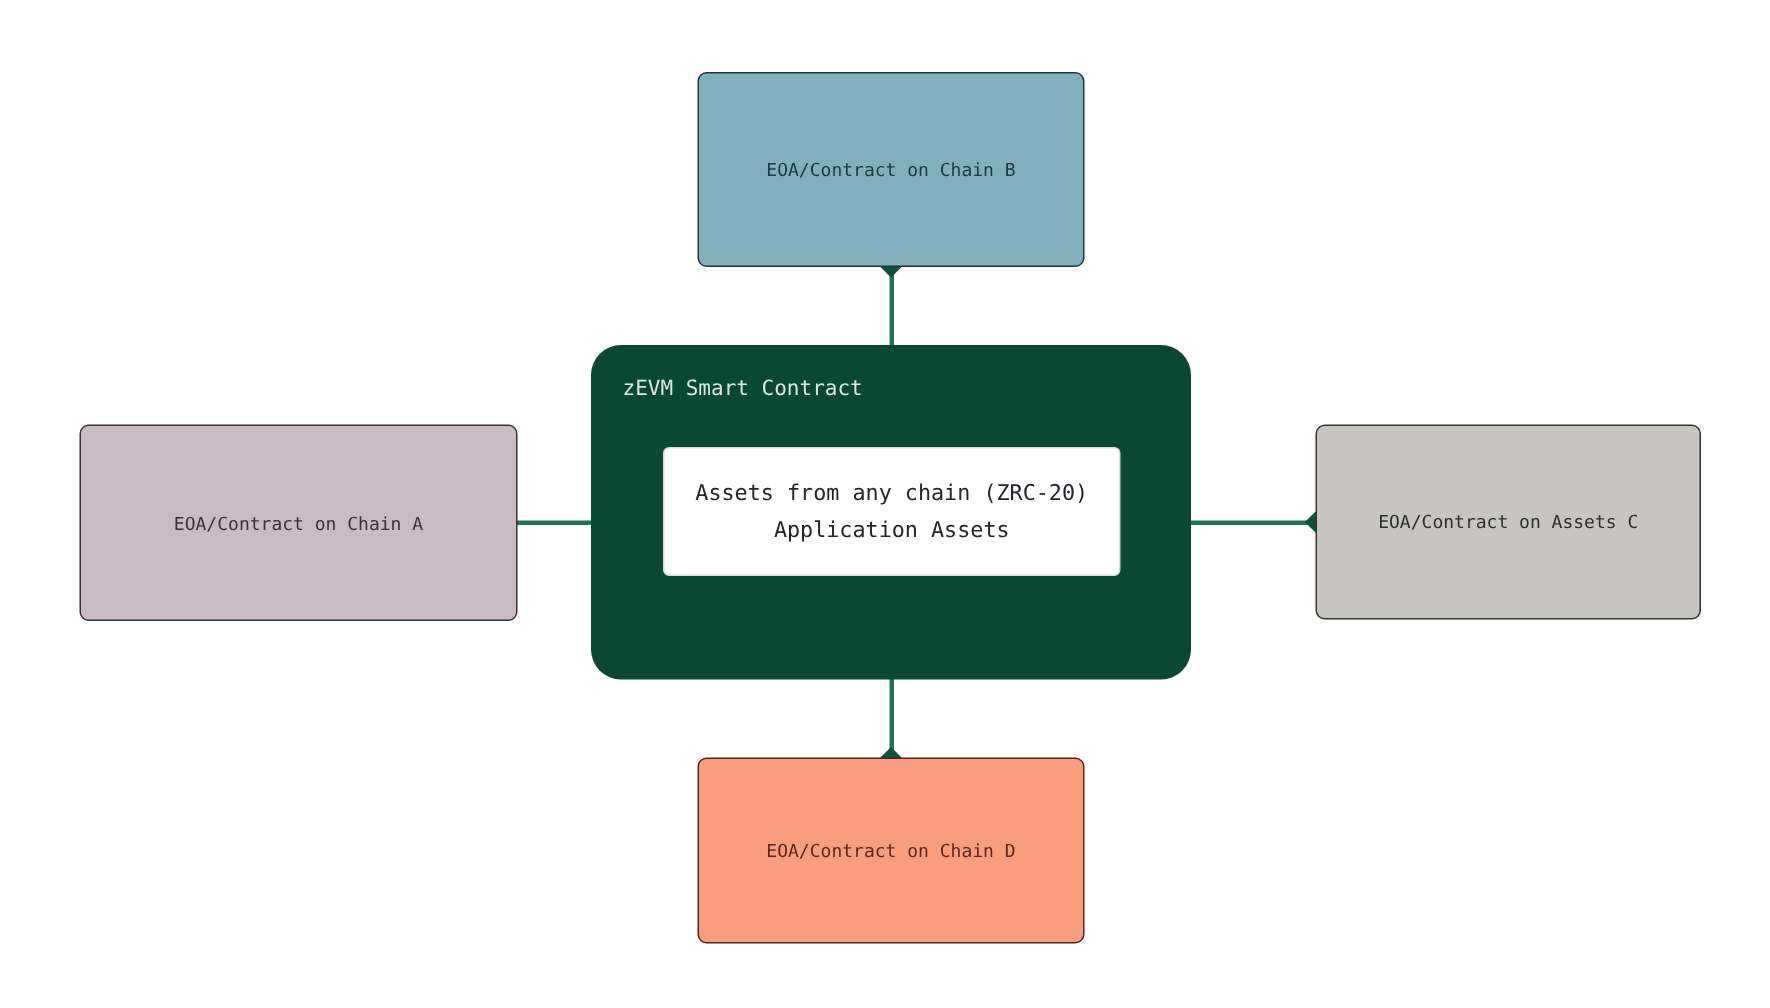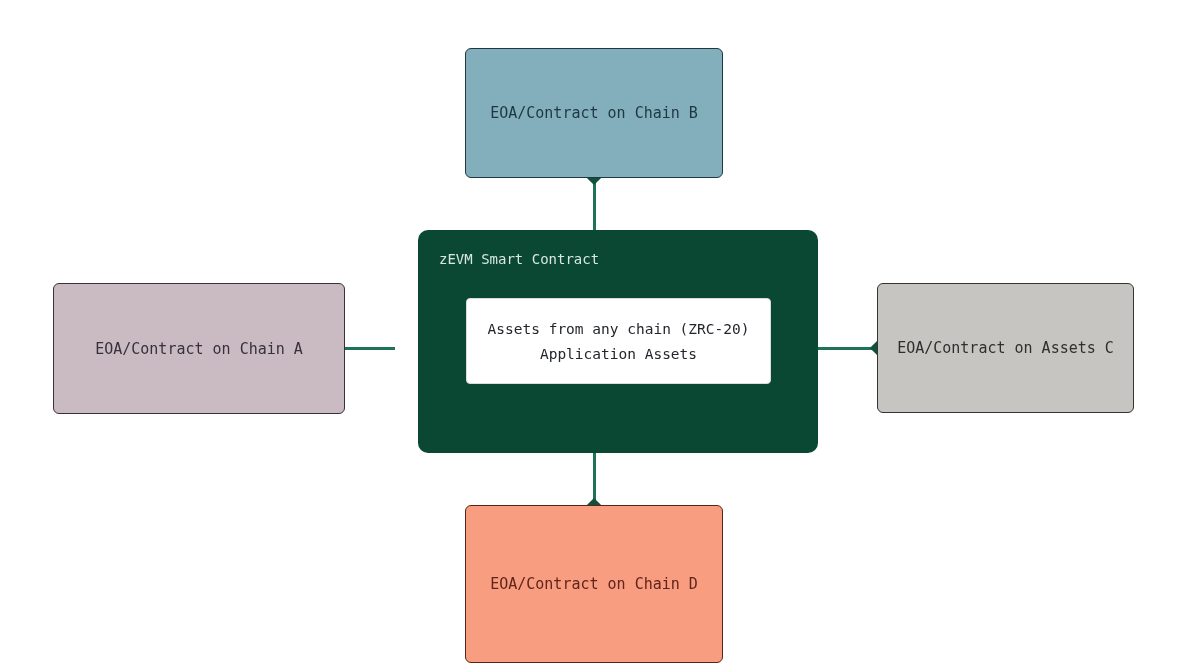--- a/index.html
+++ b/index.html
@@ -21,38 +21,37 @@
   }
   
   .node {
     position: absolute;
     box-sizing: border-box;
     border: 1.5px solid #2a2a30;
     border-radius: 6px;
     display: flex;
     align-items: center;
     justify-content: center;
-    font-size: 15px;
+    font-size: 12px;
     letter-spacing: 0;
     white-space: nowrap;
   }
   .node-b { left: 465px; top: 48px;  width: 258px; height: 130px; }
   .node-a { left: 53px;  top: 283px; width: 292px; height: 131px; }
   .node-c { left: 877px; top: 283px; width: 257px; height: 130px; }
-  .node-d { left: 465px; top: 505px; width: 258px; height: 158px; }
+  .node-d { left: 465px; top: 505px; width: 258px; height: 124px; }
 
   
   .center-node {
     position: absolute;
     left: 394px; top: 230px;
     width: 400px; height: 223px;
     background: var(--center-bg, #0b4834);
-    border-radius: 10px;
+    border-radius: 20px;
     box-sizing: border-box;
-    margin-left: 24px;
   }
   .center-title {
     position: absolute;
     left: 21px; top: 21px;
     font-size: 14px;
     color: var(--center-title, #d7e9df);
     white-space: nowrap;
   }
   .inner-box {
     position: absolute;

